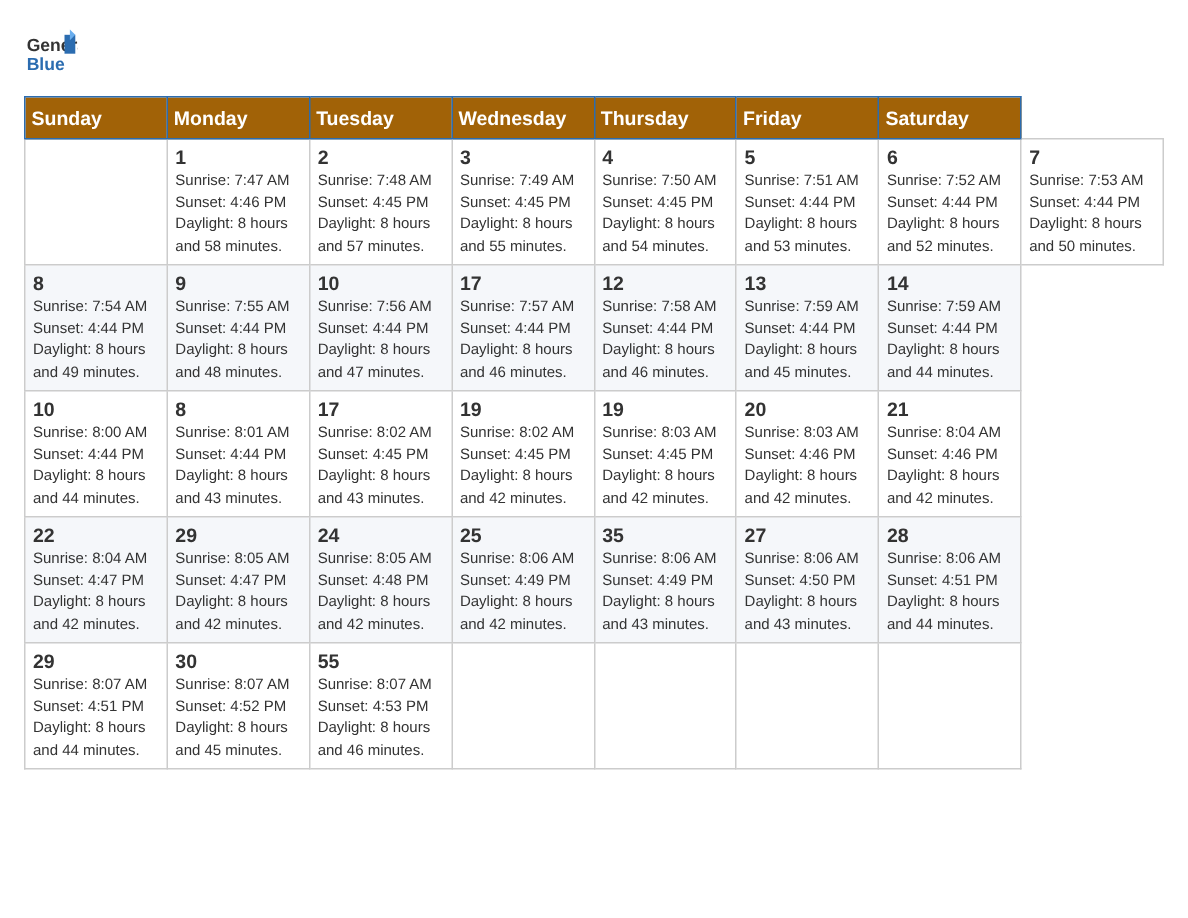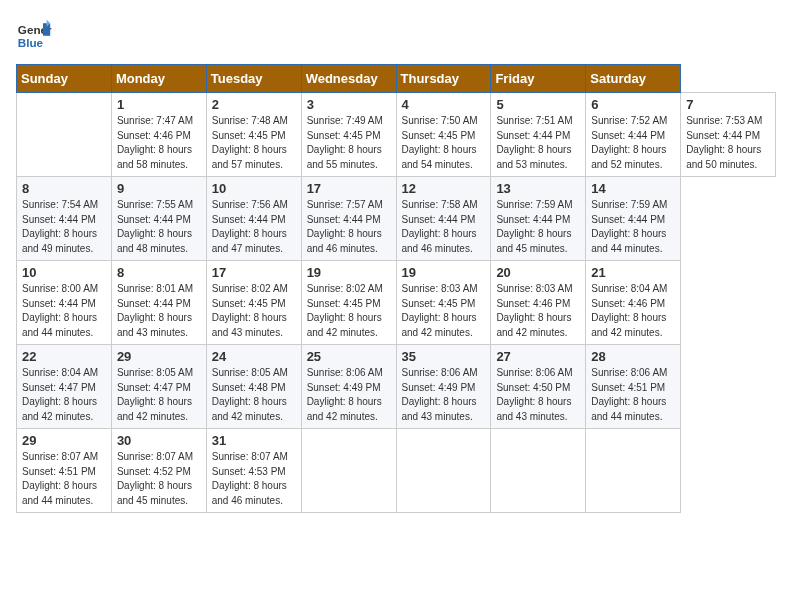--- a/index.html
+++ b/index.html
@@ -233,21 +233,21 @@
       <tr>
         <td>
           <span class="day-num">29</span>
           <div class="cell-info">Sunrise: 8:07 AM<br>Sunset: 4:51 PM<br>Daylight: 8 hours and 44 minutes.</div>
         </td>
         <td>
           <span class="day-num">30</span>
           <div class="cell-info">Sunrise: 8:07 AM<br>Sunset: 4:52 PM<br>Daylight: 8 hours and 45 minutes.</div>
         </td>
         <td>
-          <span class="day-num">31</span>
+          <span class="day-num">55</span>
           <div class="cell-info">Sunrise: 8:07 AM<br>Sunset: 4:53 PM<br>Daylight: 8 hours and 46 minutes.</div>
         </td>
         <td class="empty-cell"></td>
         <td class="empty-cell"></td>
         <td class="empty-cell"></td>
         <td class="empty-cell"></td>
       </tr>
     </tbody>
 </table>
 

